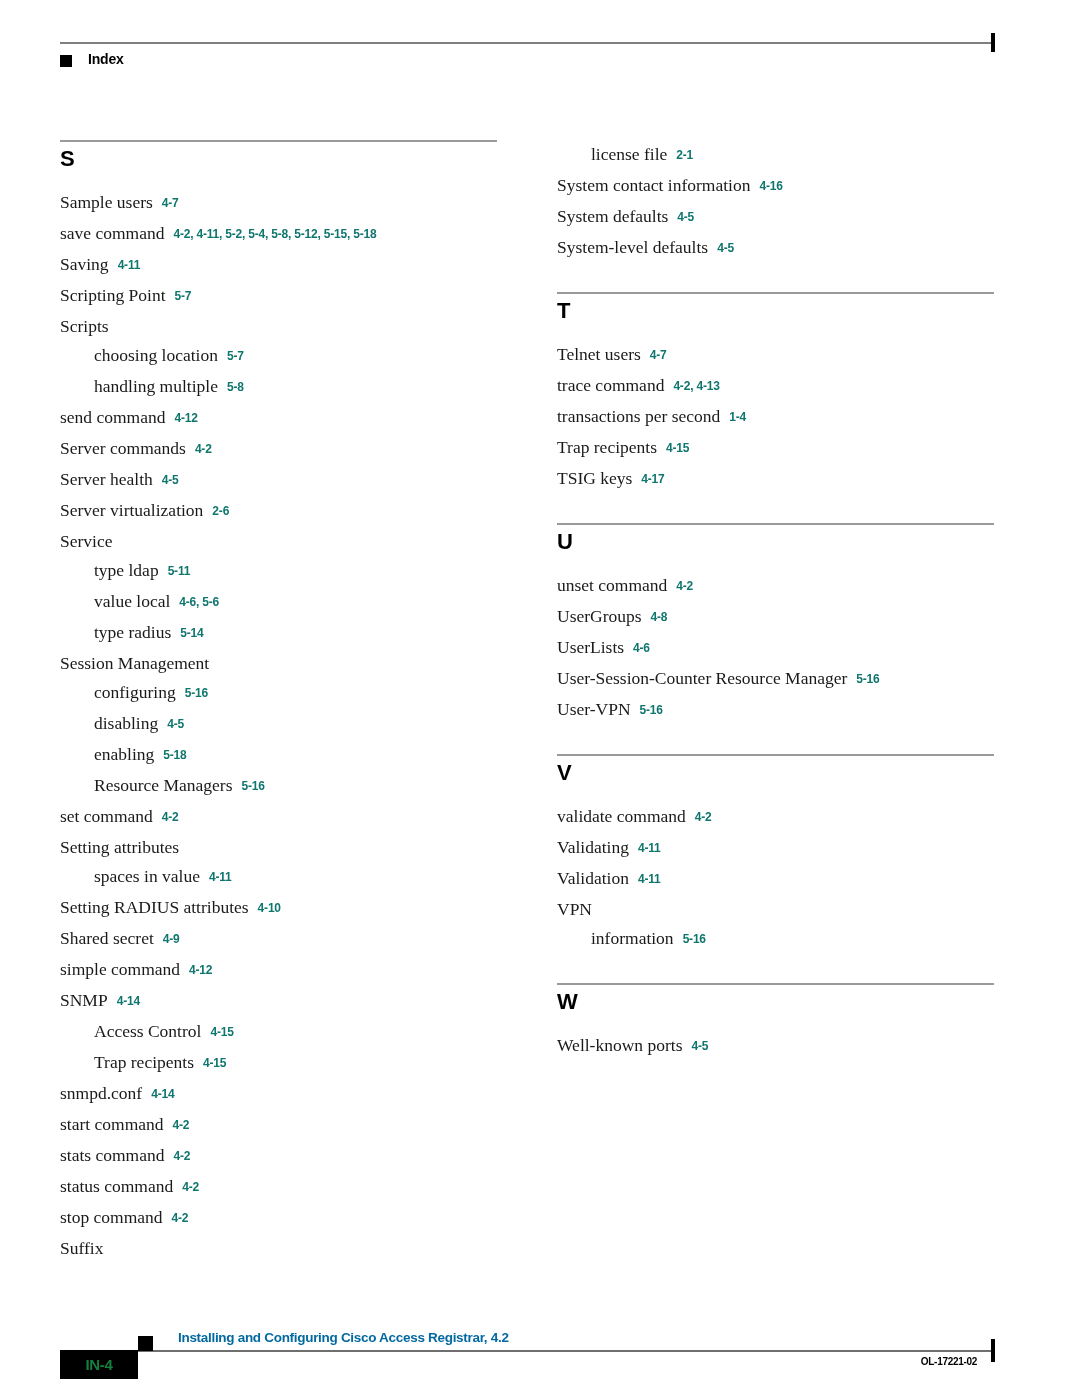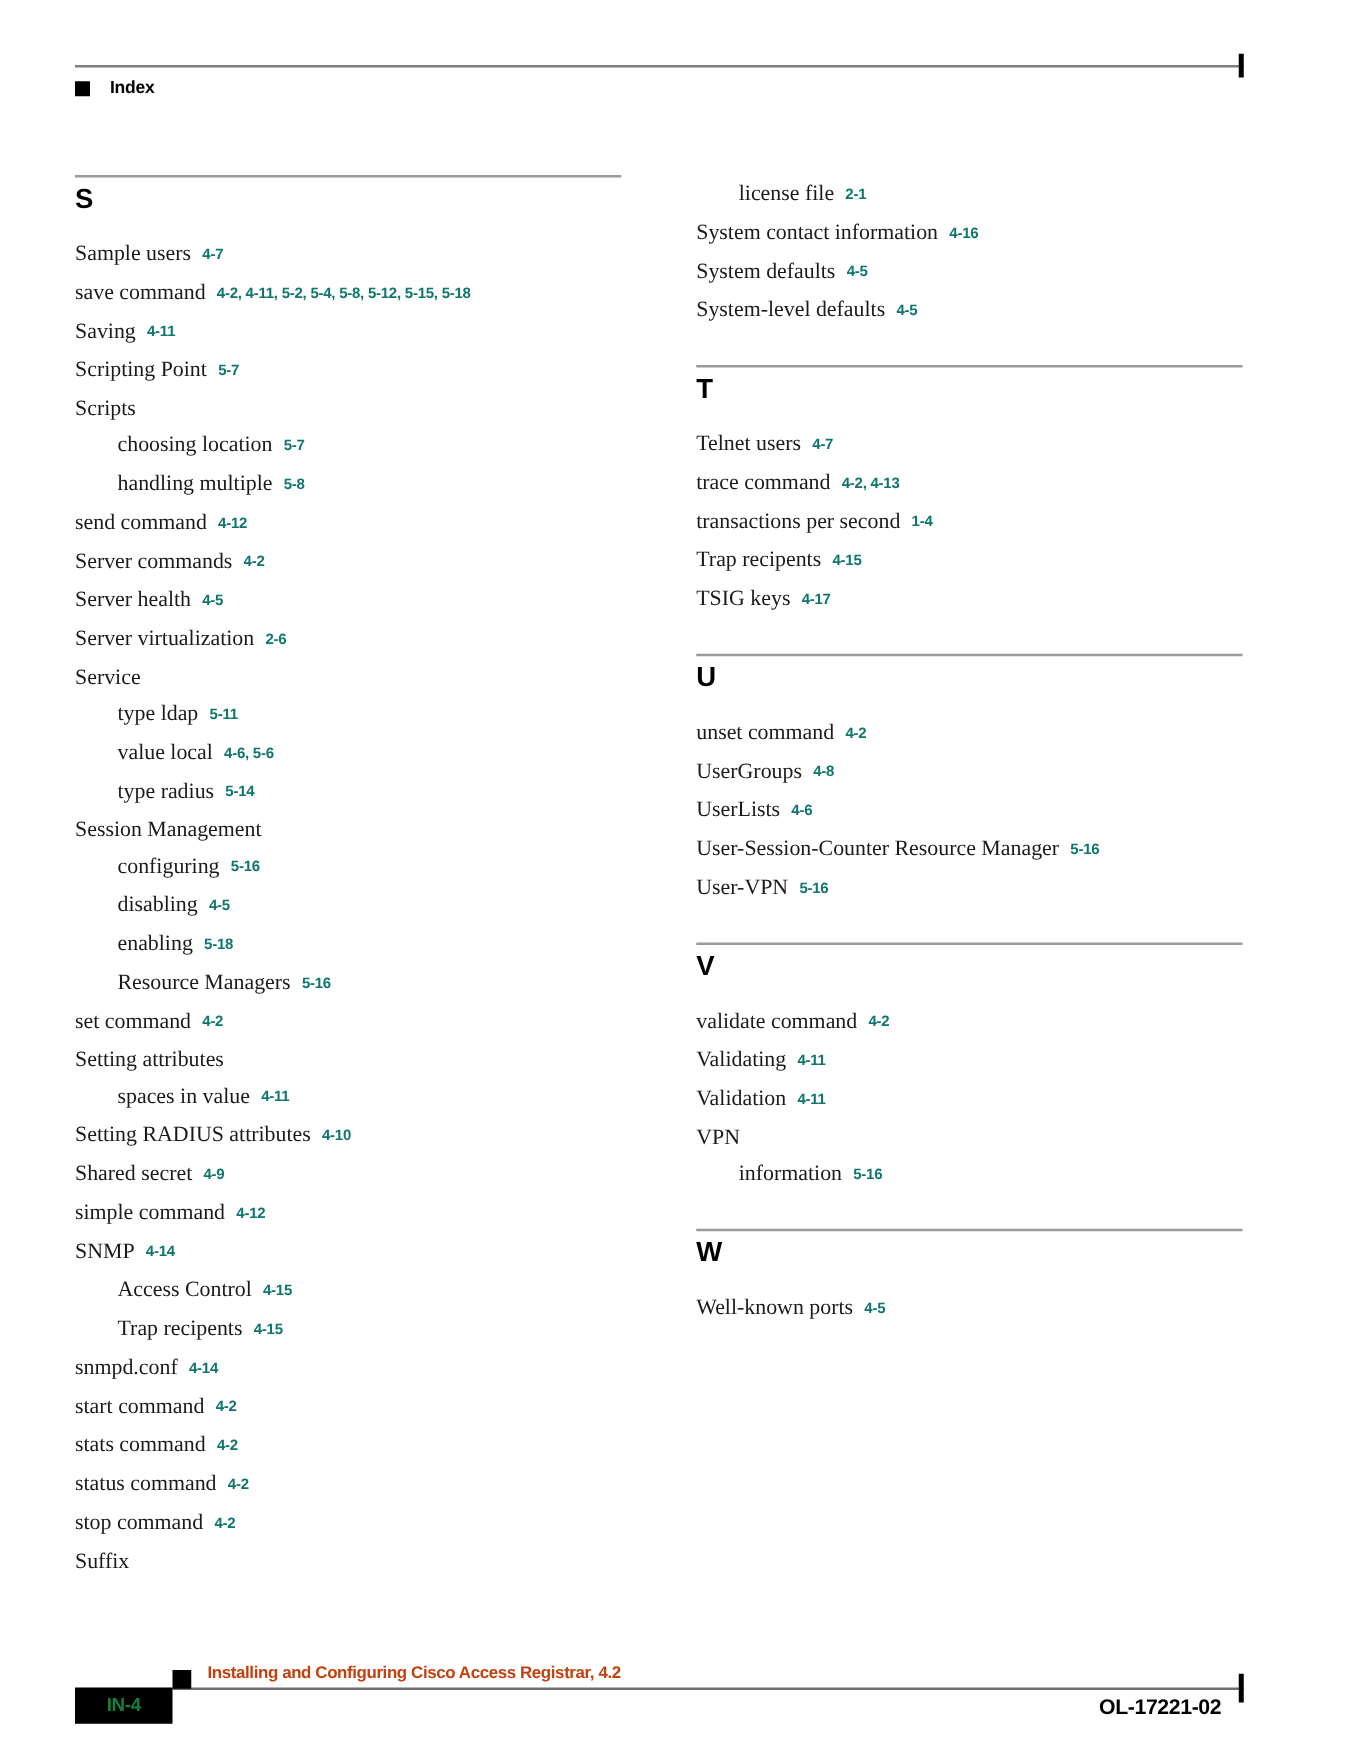--- a/index.html
+++ b/index.html
@@ -13,21 +13,21 @@
     position: relative;
     font-family: "Liberation Serif", serif;
     color: #000000;
     overflow: hidden;
   }
 
   
   .page-header {
     position: absolute;
     left: 60px;
-    top: 52px;
+    top: 42px;
     width: 935px;
     height: 40px;
   }
   .header-rule {
     position: absolute;
     left: 0;
     top: 0;
     width: 935px;
     height: 2px;
     background: #7f7f7f;
@@ -162,35 +162,35 @@
   .footer-square {
     position: absolute;
     left: 78px;
     top: 6px;
     width: 15px;
     height: 15px;
     background: #000000;
   }
   .footer-booktitle {
     position: absolute;
-    left: 106px;
+    left: 118px;
     top: 0px;
     font-family: "Liberation Sans", sans-serif;
     font-weight: bold;
     font-size: 13.5px;
     letter-spacing: -0.3px;
-    color: #c2410c;
+    color: #0369a1;
   }
   .footer-docid {
     position: absolute;
     right: 18px;
     top: 26px;
     font-family: "Liberation Sans", sans-serif;
     font-weight: bold;
-    font-size: 17px;
+    font-size: 10px;
     letter-spacing: -0.3px;
     color: #000000;
   }
 </style>
 </head>
 <body>
 
 <div class="page-header">
   <div class="header-rule">
     <div class="header-rule-tick"></div>

